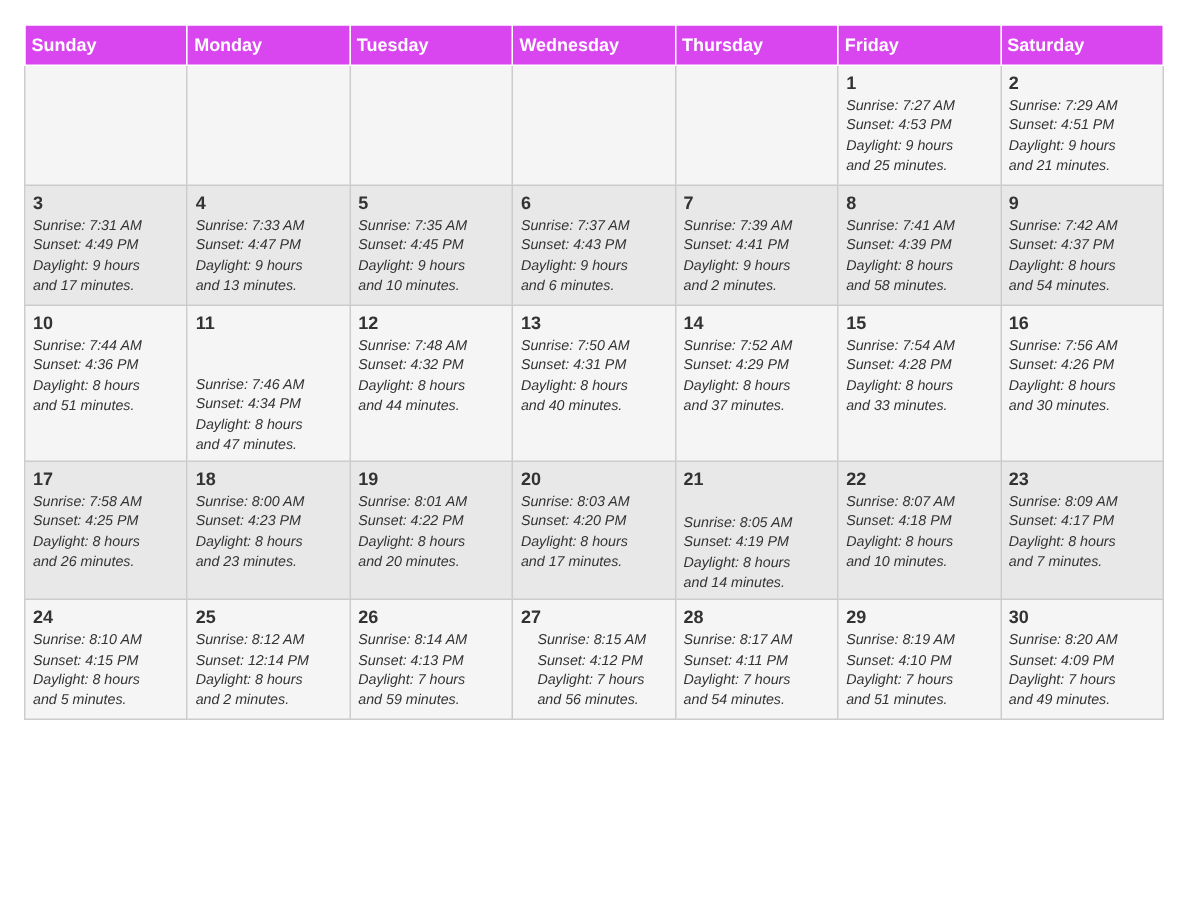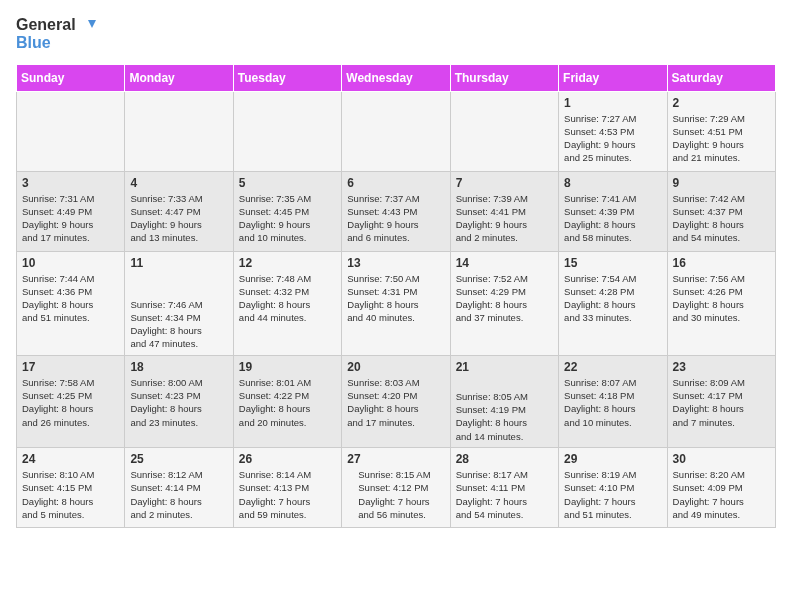--- a/index.html
+++ b/index.html
@@ -69,43 +69,27 @@
     .day-number {
       font-weight: bold;
       font-size: 12px;
       display: block;
       margin-bottom: 2px;
     }
     .day-info {
       font-size: 9.5px;
       line-height: 1.4;
       color: #333;
+      font-style: italic;
     }
   </style>
 </head>
 <body>
 
 <div class="container">
-  <div class="header">
-    <div class="logo">
-  <div style="display:flex;flex-direction:column;line-height:1.1">
-    <div style="display:flex;align-items:center;gap:2px">
-      <span style="font-size:16px;font-weight:bold;color:#333">General</span>
-      <svg width="18" height="18" viewBox="0 0 18 18">
-        <polygon points="10,4 18,4 14,12" fill="#4a90d9"></polygon>
-      </svg>
-    </div>
-    <span style="font-size:16px;font-weight:bold;color:#4a90d9">Blue</span>
-  </div>
-</div>
-    <div class="title-block">
-      <div class="month-title"></div>
-      <div class="location"></div>
-    </div>
-  </div>
 
   <table>
     <thead>
       <tr>
       <th>Sunday</th>
           <th>Monday</th>
           <th>Tuesday</th>
           <th>Wednesday</th>
           <th>Thursday</th>
           <th>Friday</th>
@@ -291,21 +275,21 @@
           <td>
             <span class="day-number">24</span>
             <div class="day-info" style="white-space: pre-line;">Sunrise: 8:10 AM
 Sunset: 4:15 PM
 Daylight: 8 hours
 and 5 minutes.</div>
           </td>
           <td>
             <span class="day-number">25</span>
             <div class="day-info" style="white-space: pre-line;">Sunrise: 8:12 AM
-Sunset: 4:14 PM
+Sunset: 12:14 PM
 Daylight: 8 hours
 and 2 minutes.</div>
           </td>
           <td>
             <span class="day-number">26</span>
             <div class="day-info" style="white-space: pre-line;">Sunrise: 8:14 AM
 Sunset: 4:13 PM
 Daylight: 7 hours
 and 59 minutes.</div>
           </td>

